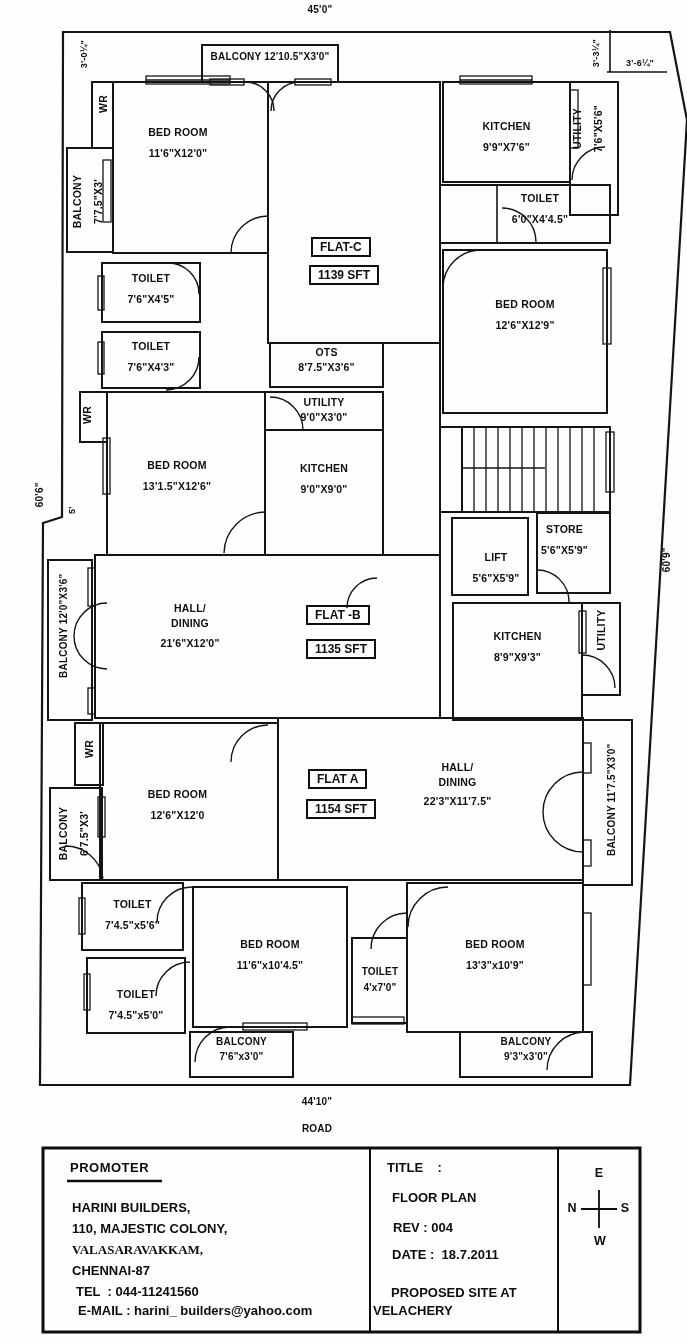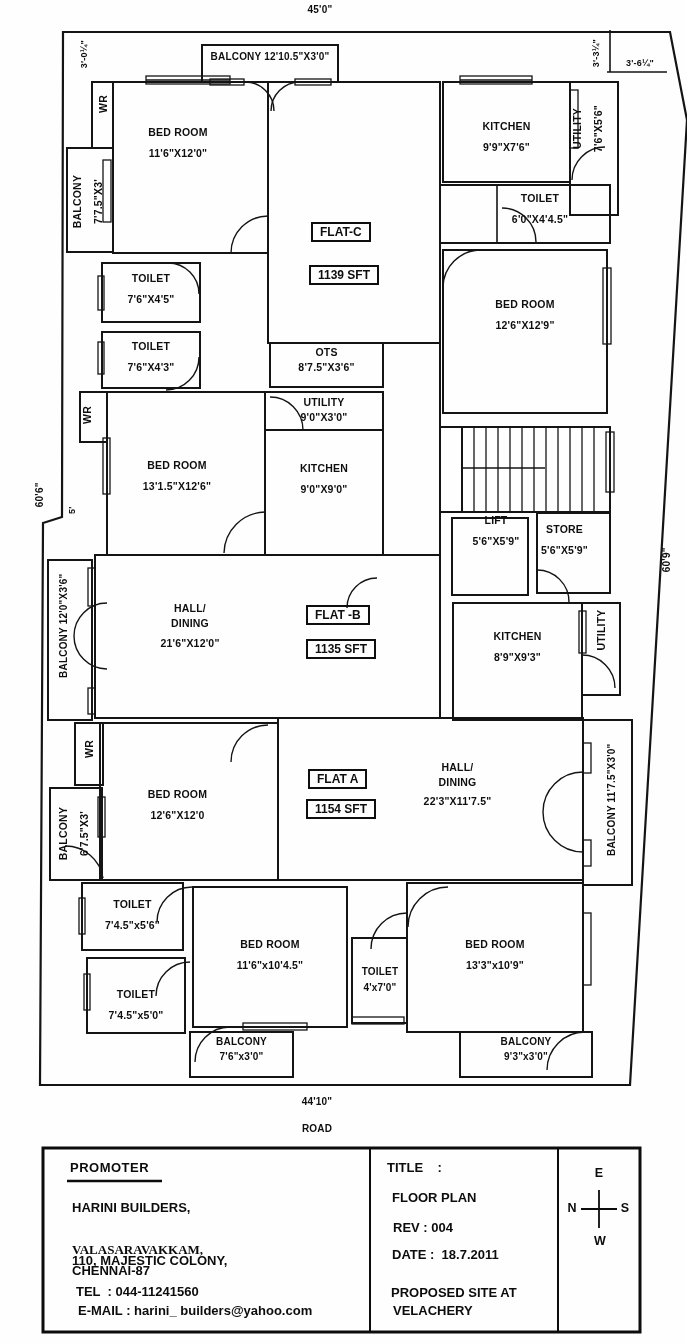--- a/index.html
+++ b/index.html
@@ -173,21 +173,21 @@
   <div class="lbl" style="left:204px;top:51px;width:132px;font-size:10px;">BALCONY 12'10.5"X3'0"</div>
   <div class="lbl vlab" style="left:83px;top:98px;width:40px;">WR</div>
   <div class="lbl two" style="left:103px;top:126px;width:150px;">
     <div>BED ROOM</div>
     <div>11'6"X12'0"</div>
   </div>
   <div class="lbl two vlab" style="left:38px;top:185px;width:100px;">
     <div>BALCONY</div>
     <div>7'7.5"X3'</div>
   </div>
-  <div class="badge" style="left:311px;top:222px;">FLAT-C</div>
+  <div class="badge" style="left:311px;top:237px;">FLAT-C</div>
   <div class="badge" style="left:309px;top:265px;">1139 SFT</div>
   <div class="lbl two" style="left:443px;top:120px;width:127px;">
     <div>KITCHEN</div>
     <div>9'9"X7'6"</div>
   </div>
   <div class="lbl two vlab" style="left:533px;top:112px;width:110px;">
     <div>UTILITY</div>
     <div>7'6"X5'6"</div>
   </div>
   <div class="lbl two" style="left:470px;top:192px;width:140px;">
@@ -225,21 +225,21 @@
   </div>
   <div class="lbl vlab" style="left:67px;top:409px;width:40px;">WR</div>
   <div class="lbl vlab" style="left:-21px;top:620px;width:170px;font-size:10px;">BALCONY  12'0"X3'6"</div>
   <div class="lbl tri" style="left:120px;top:601px;width:140px;">
     <div>HALL/</div>
     <div>DINING</div>
     <div style="margin-top:5px;">21'6"X12'0"</div>
   </div>
   <div class="badge" style="left:306px;top:605px;">FLAT -B</div>
   <div class="badge" style="left:306px;top:639px;">1135 SFT</div>
-  <div class="lbl two" style="left:452px;top:514px;width:88px;">
+  <div class="lbl two" style="left:452px;top:551px;width:88px;">
     <div>LIFT</div>
     <div>5'6"X5'9"</div>
   </div>
   <div class="lbl two" style="left:537px;top:523px;width:55px;">
     <div>STORE</div>
     <div>5'6"X5'9"</div>
   </div>
   <div class="lbl two" style="left:453px;top:630px;width:129px;">
     <div>KITCHEN</div>
     <div>8'9"X9'3"</div>
@@ -288,31 +288,31 @@
     <div>BALCONY</div>
     <div style="margin-top:3px;">7'6"x3'0"</div>
   </div>
   <div class="lbl" style="left:460px;top:1036px;width:132px;font-size:10px;">
     <div>BALCONY</div>
     <div style="margin-top:3px;">9'3"x3'0"</div>
   </div>
 
   <div class="tb" style="left:70px;top:1160px;letter-spacing:.5px;">PROMOTER</div>
   <div class="tb" style="left:72px;top:1200px;">HARINI BUILDERS,</div>
-  <div class="tb" style="left:72px;top:1221px;margin-top:32px;">110, MAJESTIC COLONY,</div>
+  <div class="tb" style="left:72px;top:1221px;">110, MAJESTIC COLONY,</div>
   <div class="tb" style="left:72px;top:1242px;font-family:Liberation Serif, serif;">VALASARAVAKKAM,</div>
   <div class="tb" style="left:72px;top:1263px;">CHENNAI-87</div>
   <div class="tb" style="left:76px;top:1284px;">TEL  : 044-11241560</div>
   <div class="tb" style="left:78px;top:1303px;">E-MAIL : harini_ builders@yahoo.com</div>
 
   <div class="tb" style="left:387px;top:1160px;">TITLE    :</div>
   <div class="tb" style="left:392px;top:1190px;">FLOOR PLAN</div>
   <div class="tb" style="left:393px;top:1220px;">REV : 004</div>
   <div class="tb" style="left:392px;top:1247px;">DATE :  18.7.2011</div>
   <div class="tb" style="left:391px;top:1285px;">PROPOSED SITE AT</div>
-  <div class="tb" style="left:393px;top:1303px;">VELACHERY</div>
+  <div class="tb" style="left:373px;top:1303px;">VELACHERY</div>
 
   <div class="tb" style="left:587px;top:1166px;width:24px;text-align:center;font-size:12.5px;">E</div>
   <div class="tb" style="left:560px;top:1201px;width:24px;text-align:center;font-size:12.5px;">N</div>
   <div class="tb" style="left:613px;top:1201px;width:24px;text-align:center;font-size:12.5px;">S</div>
   <div class="tb" style="left:588px;top:1234px;width:24px;text-align:center;font-size:12.5px;">W</div>
 
 </div>
 
 </body></html>

